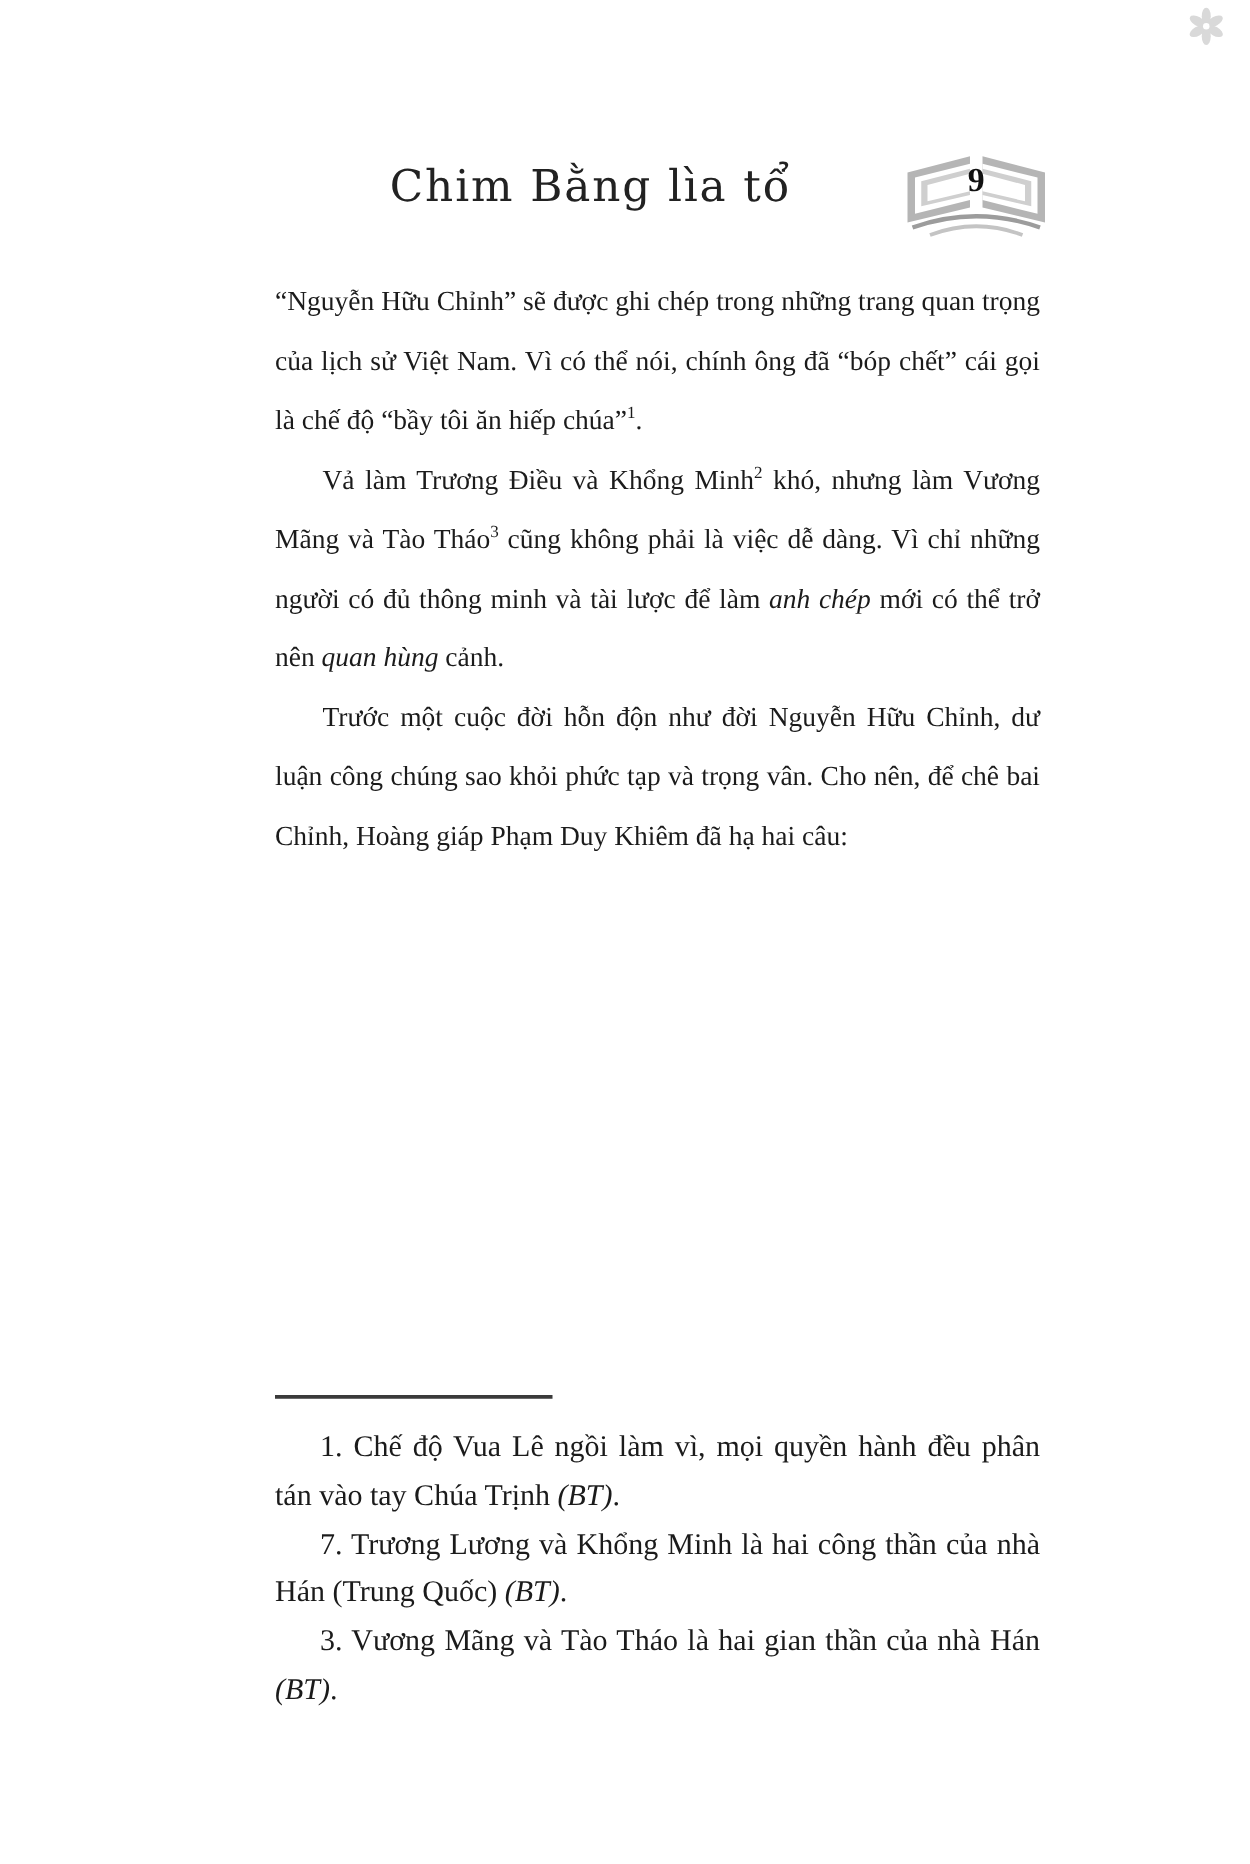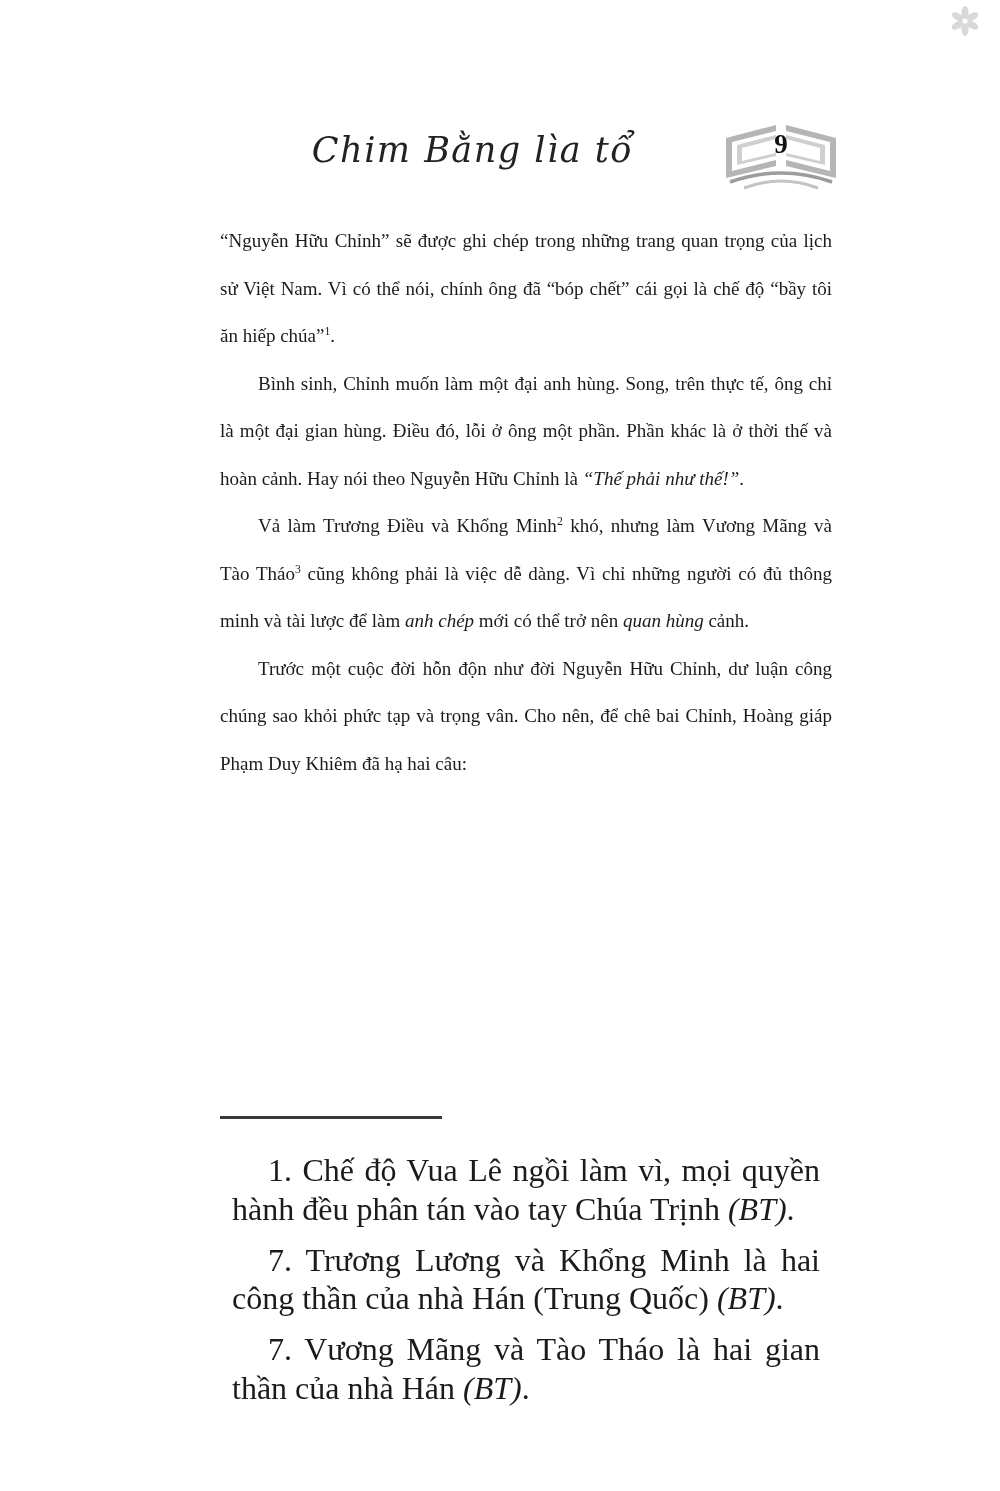--- a/index.html
+++ b/index.html
@@ -23,21 +23,20 @@
   }
 
   
   .running-title {
     position: absolute;
     left: 220px;
     top: 130px;
     width: 505px;
     text-align: center;
     font-family: "DejaVu Serif", serif;
-    font-style: italic;
     font-size: 35px;
     letter-spacing: 1.5px;
     color: #222222;
     white-space: nowrap;
   }
   .book-ornament {
     position: absolute;
     left: 720px;
     top: 120px;
     width: 122px;
@@ -54,21 +53,21 @@
   .body-text {
     position: absolute;
     left: 220px;
     top: 217px;
     width: 612px;
   }
   .body-text p {
     margin: 0;
     text-align: justify;
     text-indent: 38px;
-    font-size: 19px;
+    font-size: 22px;
     line-height: 47.5px;
   }
   .body-text p.no-indent { text-indent: 0; }
 
   .run-i { font-style: italic; }
   .run-sup {
     font-size: 0.62em;
     vertical-align: super;
     line-height: 0;
   }
@@ -84,24 +83,24 @@
   }
 
   
   .footnotes {
     position: absolute;
     left: 220px;
     top: 1139px;
     width: 612px;
   }
   .footnotes p {
-    margin: 12px;
+    margin: 0;
     text-align: justify;
     text-indent: 36px;
-    font-size: 32px;
+    font-size: 24px;
     line-height: 38.8px;
   }
 </style>
 </head>
 <body>
 
 <div class="page">
 
   <div class="corner-flower">
     <svg width="30" height="30" viewBox="0 0 30 30" aria-hidden="true">
@@ -146,26 +145,25 @@
 
       <path d="M10 62 Q61 44 112 62" fill="none" stroke="#9c9c9c" stroke-width="3.5"></path>
       <path d="M24 68 Q61 54 98 68" fill="none" stroke="#c4c4c4" stroke-width="3"></path>
 
       <text x="61" y="33" text-anchor="middle">9</text>
     </svg>
   </div>
 
   <div class="body-text">
       <p class="no-indent"><span>“Nguyễn Hữu Chỉnh” sẽ được ghi chép trong những trang quan trọng của lịch sử Việt Nam. Vì có thể nói, chính ông đã “bóp chết” cái gọi là chế độ “bầy tôi ăn hiếp chúa”</span><span class="run-sup">1</span><span>.</span></p>
-      <p><span>Bình sinh, Chỉnh muốn làm một đại anh hùng. Song, trên thực tế, ông chỉ là một đại gian hùng. Điều đó, lỗi ở ông một phần. Phần khác là ở thời thế và hoàn cảnh. Hay nói theo Nguyễn Hữu Chỉnh là </span><span class="run-i">“Thế phải như thế!”</span><span>.</span></p>
       <p><span>Vả làm Trương Điều và Khổng Minh</span><span class="run-sup">2</span><span> khó, nhưng làm Vương Mãng và Tào Tháo</span><span class="run-sup">3</span><span> cũng không phải là việc dễ dàng. Vì chỉ những người có đủ thông minh và tài lược để làm </span><span class="run-i">anh chép</span><span> mới có thể trở nên </span><span class="run-i">quan hùng</span><span> cảnh.</span></p>
       <p><span>Trước một cuộc đời hỗn độn như đời Nguyễn Hữu Chỉnh, dư luận công chúng sao khỏi phức tạp và trọng vân. Cho nên, để chê bai Chỉnh, Hoàng giáp Phạm Duy Khiêm đã hạ hai câu:</span></p>
     </div>
 
   <div class="footnote-rule"></div>
 
   <div class="footnotes">
       <p><span>1. Chế độ Vua Lê ngồi làm vì, mọi quyền hành đều phân tán vào tay Chúa Trịnh </span><span class="run-i">(BT)</span><span>.</span></p>
       <p><span>7. Trương Lương và Khổng Minh là hai công thần của nhà Hán (Trung Quốc) </span><span class="run-i">(BT)</span><span>.</span></p>
-      <p><span>7. Vương Mãng và Tào Tháo là hai gian thần của nhà Hán </span><span class="run-i">(BT)</span><span>.</span></p>
+      <p><span>3. Vương Mãng và Tào Tháo là hai gian thần của nhà Hán </span><span class="run-i">(BT)</span><span>.</span></p>
     </div>
 
 </div>
 
 </body></html>

